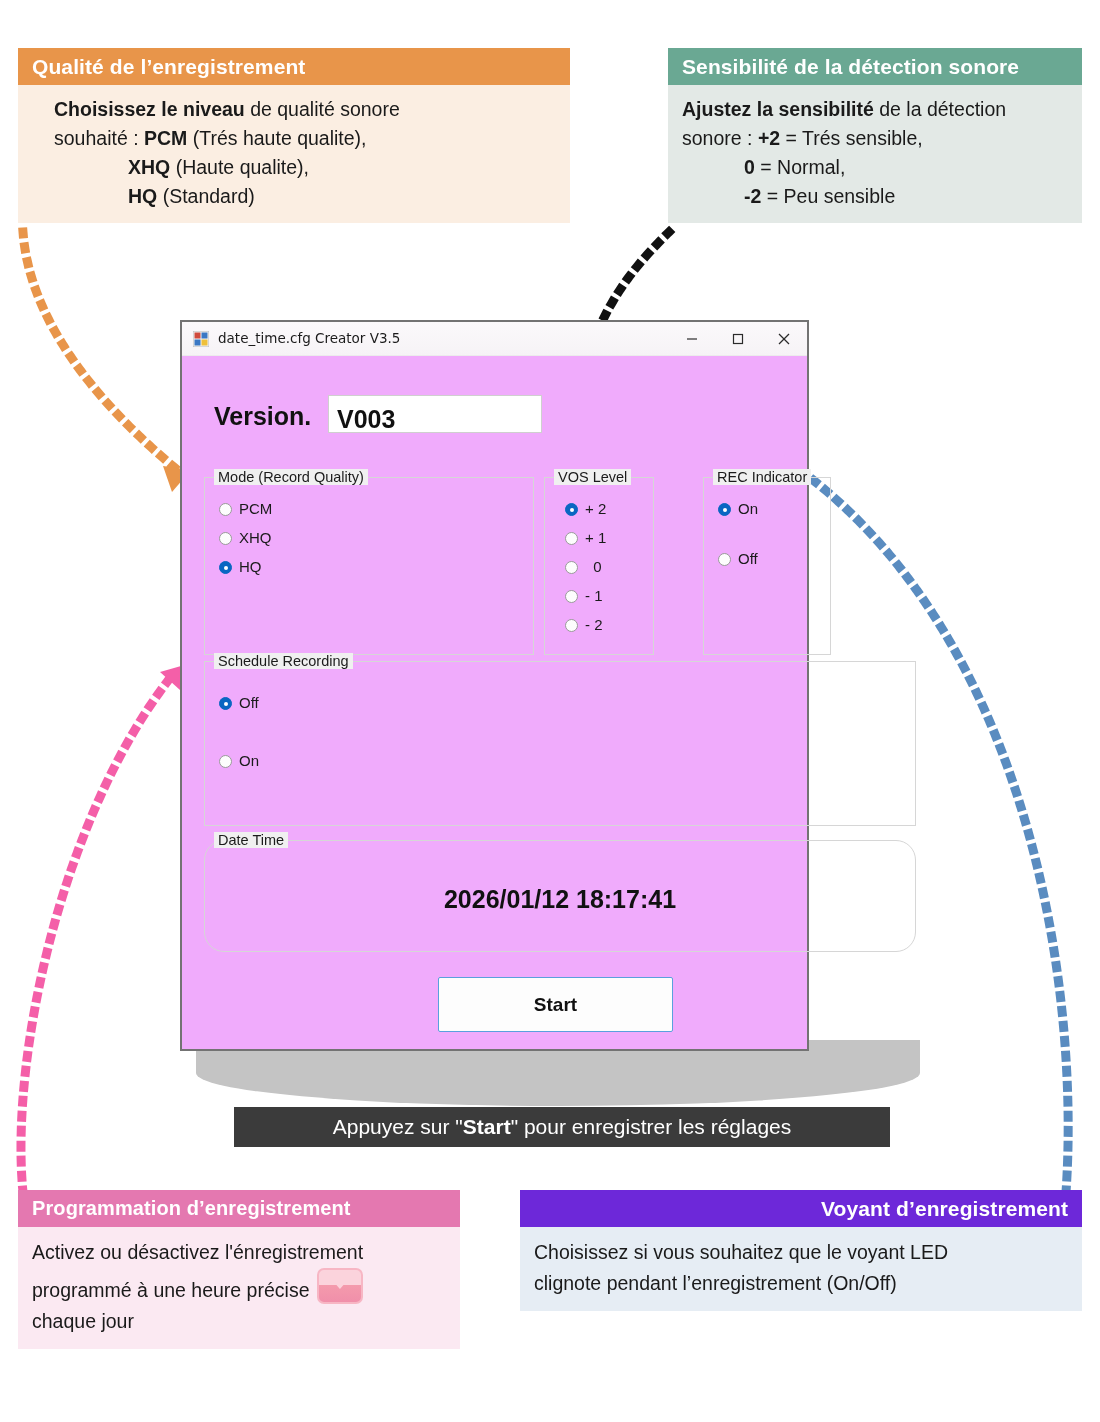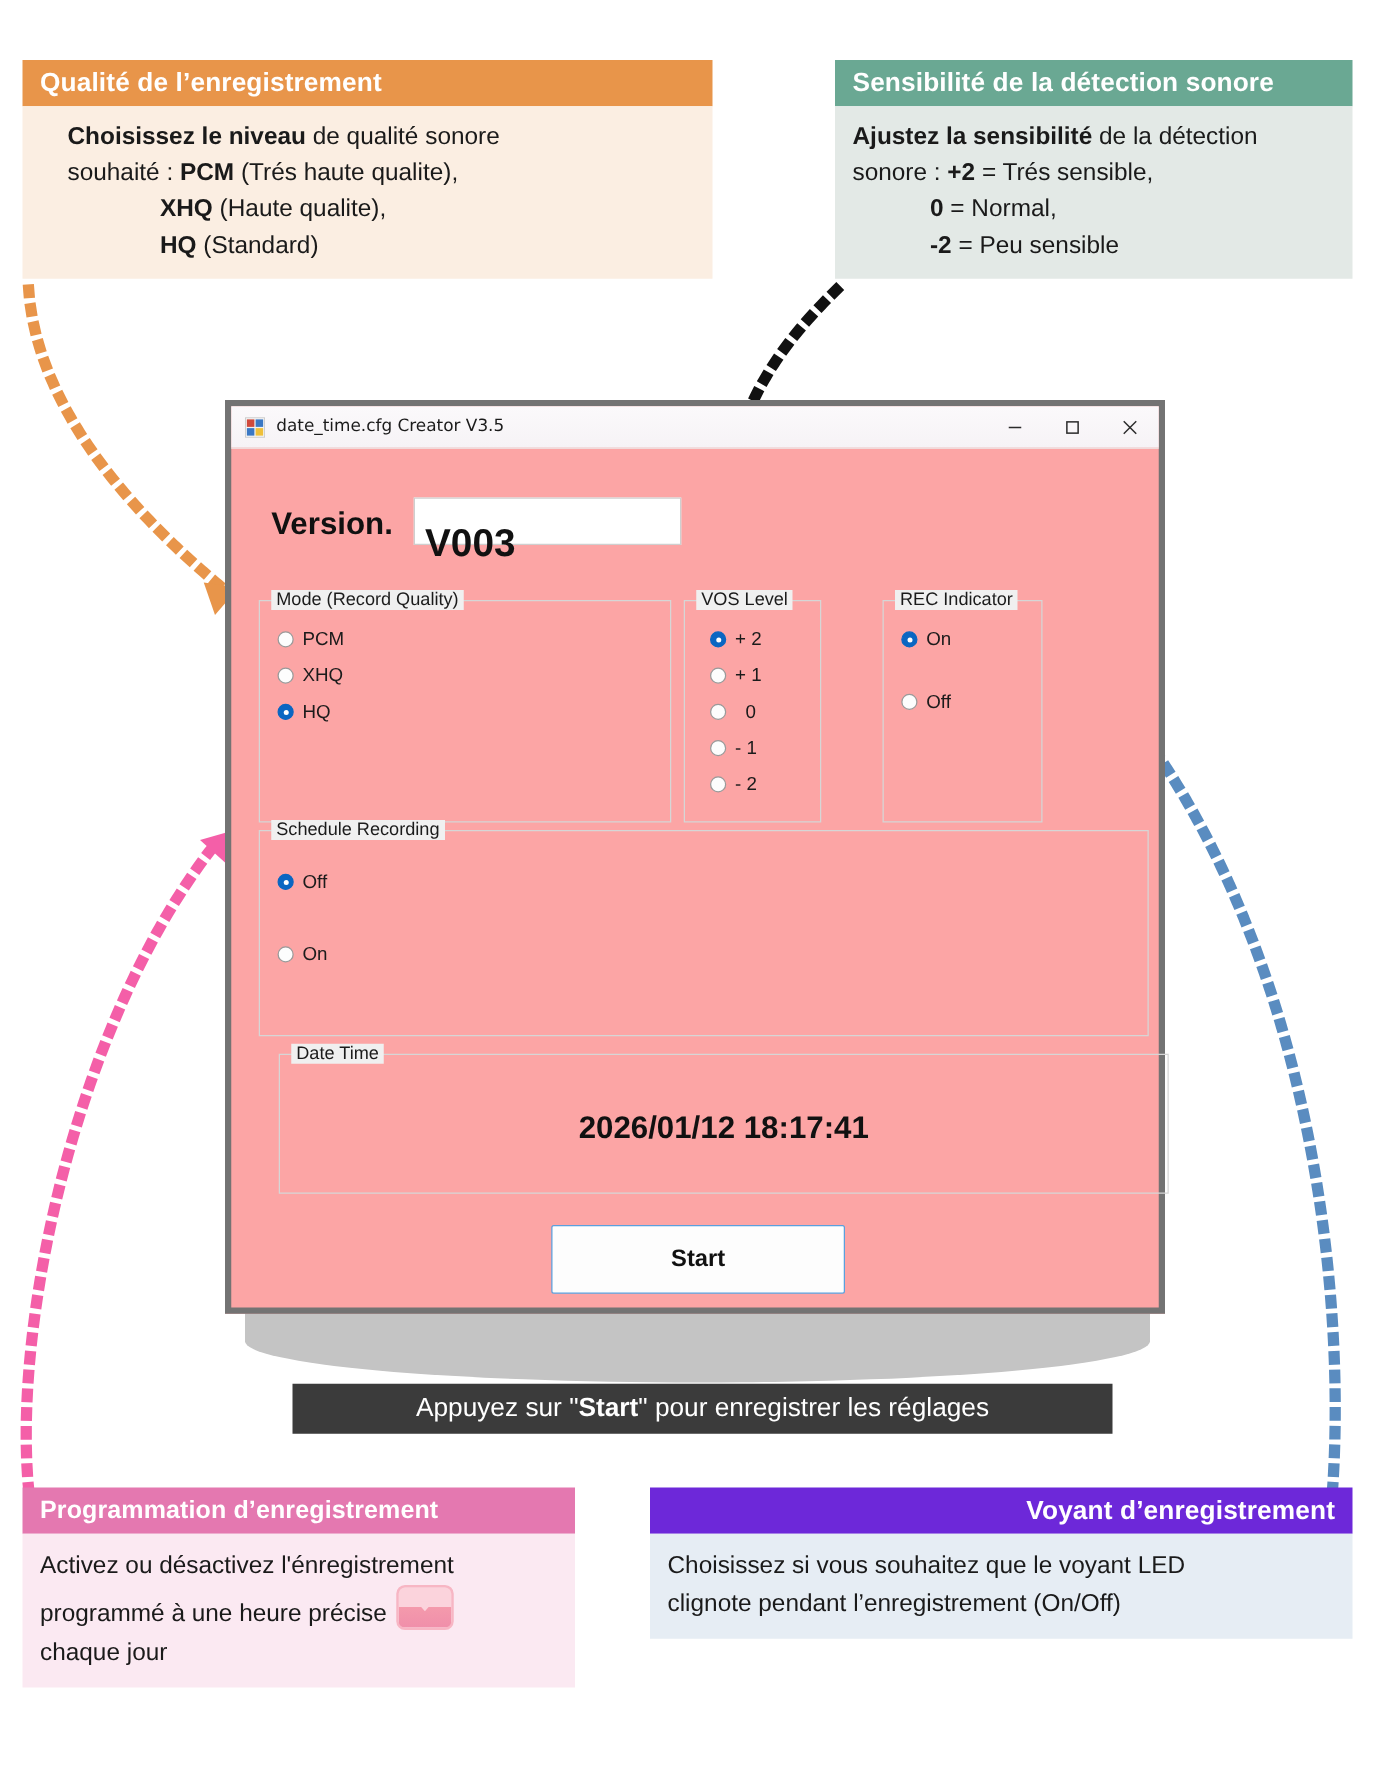--- a/index.html
+++ b/index.html
@@ -51,22 +51,22 @@
 
   
   #caption-strip{
     left:234px;top:1107px;width:656px;height:40px;background:#3b3b3b;color:#ffffff;
     font-size:21px;line-height:40px;text-align:center;white-space:nowrap;
   }
   #caption-strip b{font-weight:bold;}
 
   
   #app-window{
-    left:180px;top:320px;width:752px;height:731px;background:#fca5a5;
-    border:5px solid #737373;box-sizing:border-box;
+    left:180px;top:320px;width:629px;height:731px;background:#f0abfc;
+    border:2px solid #737373;box-sizing:border-box;
   }
   #window-shadow{
     left:196px;top:1040px;width:724px;height:66px;
     background:#c4c4c4;border-radius:50%/0 0 100% 100%;
     border-bottom-left-radius:50%;border-bottom-right-radius:50%;
     border-top-left-radius:0;border-top-right-radius:0;
     z-index:-1;
   }
   #title-bar{
     position:absolute;left:0;top:0;right:0;height:33px;
@@ -84,35 +84,35 @@
   
   #version-label{
     position:absolute;left:32px;top:80px;font-size:25px;font-weight:bold;color:#111;
     font-family:"Liberation Sans",sans-serif;
   }
   #version-input{
     position:absolute;left:146px;top:73px;width:214px;height:38px;background:#ffffff;
     border:1px solid #cfcfcf;box-sizing:border-box;
   }
   #version-value{
-    position:absolute;left:8px;top:17px;height:38px;line-height:38px;font-size:31px;
+    position:absolute;left:8px;top:4px;height:38px;line-height:38px;font-size:25px;
     font-weight:bold;color:#111;
   }
 
   
   .groupbox{position:absolute;box-sizing:border-box;border:1px solid #d6d6d6;}
   .gb-title{
     position:absolute;top:-9px;left:9px;background:#f0f0f0;padding:0 4px;
     font-size:14.5px;color:#1b1b1b;white-space:nowrap;
   }
   #gb-mode{left:22px;top:155px;width:330px;height:178px;}
   #gb-vos{left:362px;top:155px;width:110px;height:178px;padding-left:28px;}
   #gb-rec{left:505px;top:155px;width:128px;height:178px;margin-left:16px;}
   #gb-schedule{left:22px;top:339px;width:712px;height:165px;}
-  #gb-datetime{left:38px;top:518px;width:712px;height:112px;}
+  #gb-datetime{left:22px;top:518px;width:712px;height:112px;border-radius:20px;}
 
   .radio{position:absolute;font-size:15px;color:#1b1b1b;white-space:nowrap;}
   .radio .dot{
     display:inline-block;width:13px;height:13px;border-radius:50%;
     border:1px solid #9a9a9a;background:#fdfdfd;vertical-align:-2px;margin-right:7px;
     box-sizing:border-box;position:relative;
   }
   .radio.on .dot{border:1px solid #0a66c2;background:#0a66c2;}
   .radio.on .dot:after{
     content:"";position:absolute;left:50%;top:50%;width:4px;height:4px;

